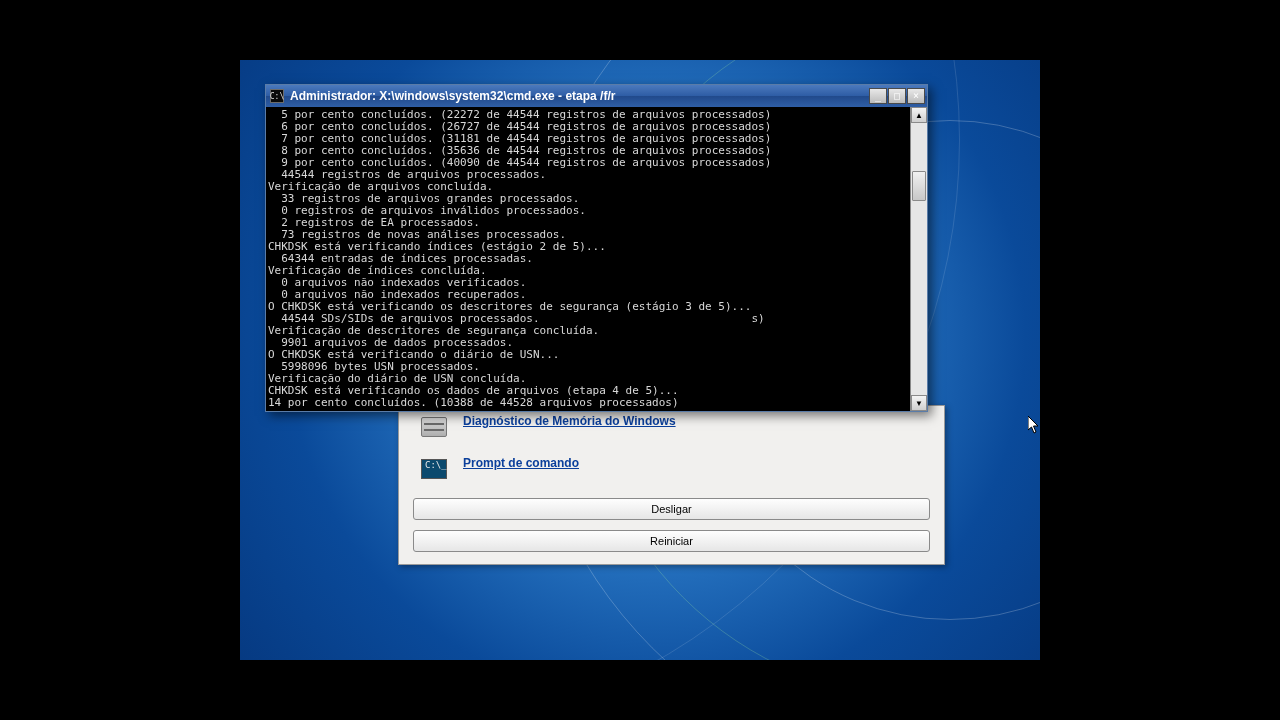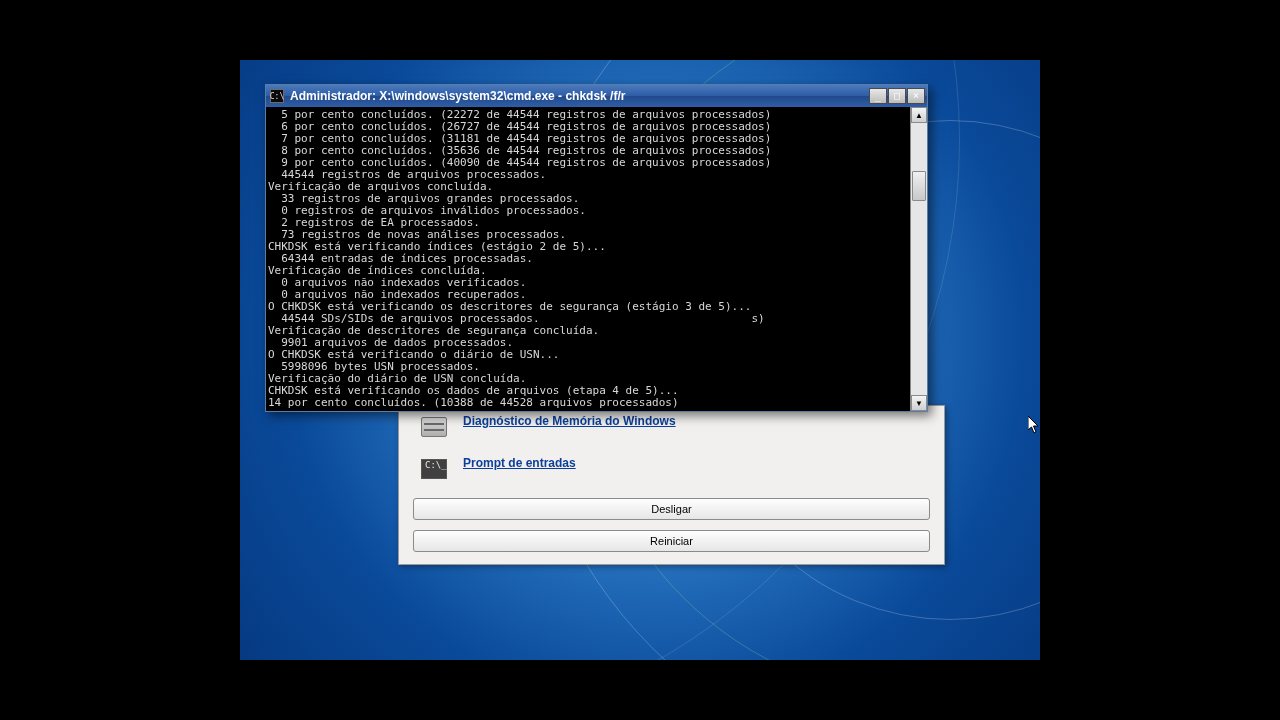--- a/index.html
+++ b/index.html
@@ -209,21 +209,21 @@
     content: "";
     position: absolute;
     left: 2px; right: 2px;
     height: 2px;
     background: #6a6a6a;
   }
   .mem-icon-shape::before { top: 5px; }
   .mem-icon-shape::after { bottom: 5px; }
   .cmd-icon-shape {
     width: 26px; height: 20px;
-    background: #404040;
+    background: #0c4a6e;
     border: 1px solid #555;
     color: #e8e8e8;
     font-family: monospace;
     font-size: 9px;
     padding: 1px 3px;
     line-height: 9px;
   }
 </style>
 </head>
 <body>
@@ -241,33 +241,33 @@
       </div>
       <div class="option-text">
         <div class="option-title">Diagnóstico de Memória do Windows</div>
       </div>
     </div>
     <div class="option-row">
       <div class="option-icon">
         <div class="cmd-icon-shape">C:\_</div>
       </div>
       <div class="option-text">
-        <div class="option-title">Prompt de entradas</div>
+        <div class="option-title">Prompt de comando</div>
       </div>
     </div>
     <div class="dialog-buttons">
       <button class="win-btn">Desligar</button>
       <button class="win-btn">Reiniciar</button>
     </div>
   </div>
 
   <div class="cmd-window">
     <div class="titlebar">
       <div class="app-icon">C:\</div>
-      <div class="title-text">Administrador: X:\windows\system32\cmd.exe - chkdsk  /f/r</div>
+      <div class="title-text">Administrador: X:\windows\system32\cmd.exe - etapa  /f/r</div>
       <div class="title-controls">
         <div class="title-btn">_</div>
         <div class="title-btn">□</div>
         <div class="title-btn">×</div>
       </div>
     </div>
     <div class="cmd-body-wrap">
       <pre class="cmd-body" id="cmd-body">  5 por cento concluídos. (22272 de 44544 registros de arquivos processados)
   6 por cento concluídos. (26727 de 44544 registros de arquivos processados)
   7 por cento concluídos. (31181 de 44544 registros de arquivos processados)

